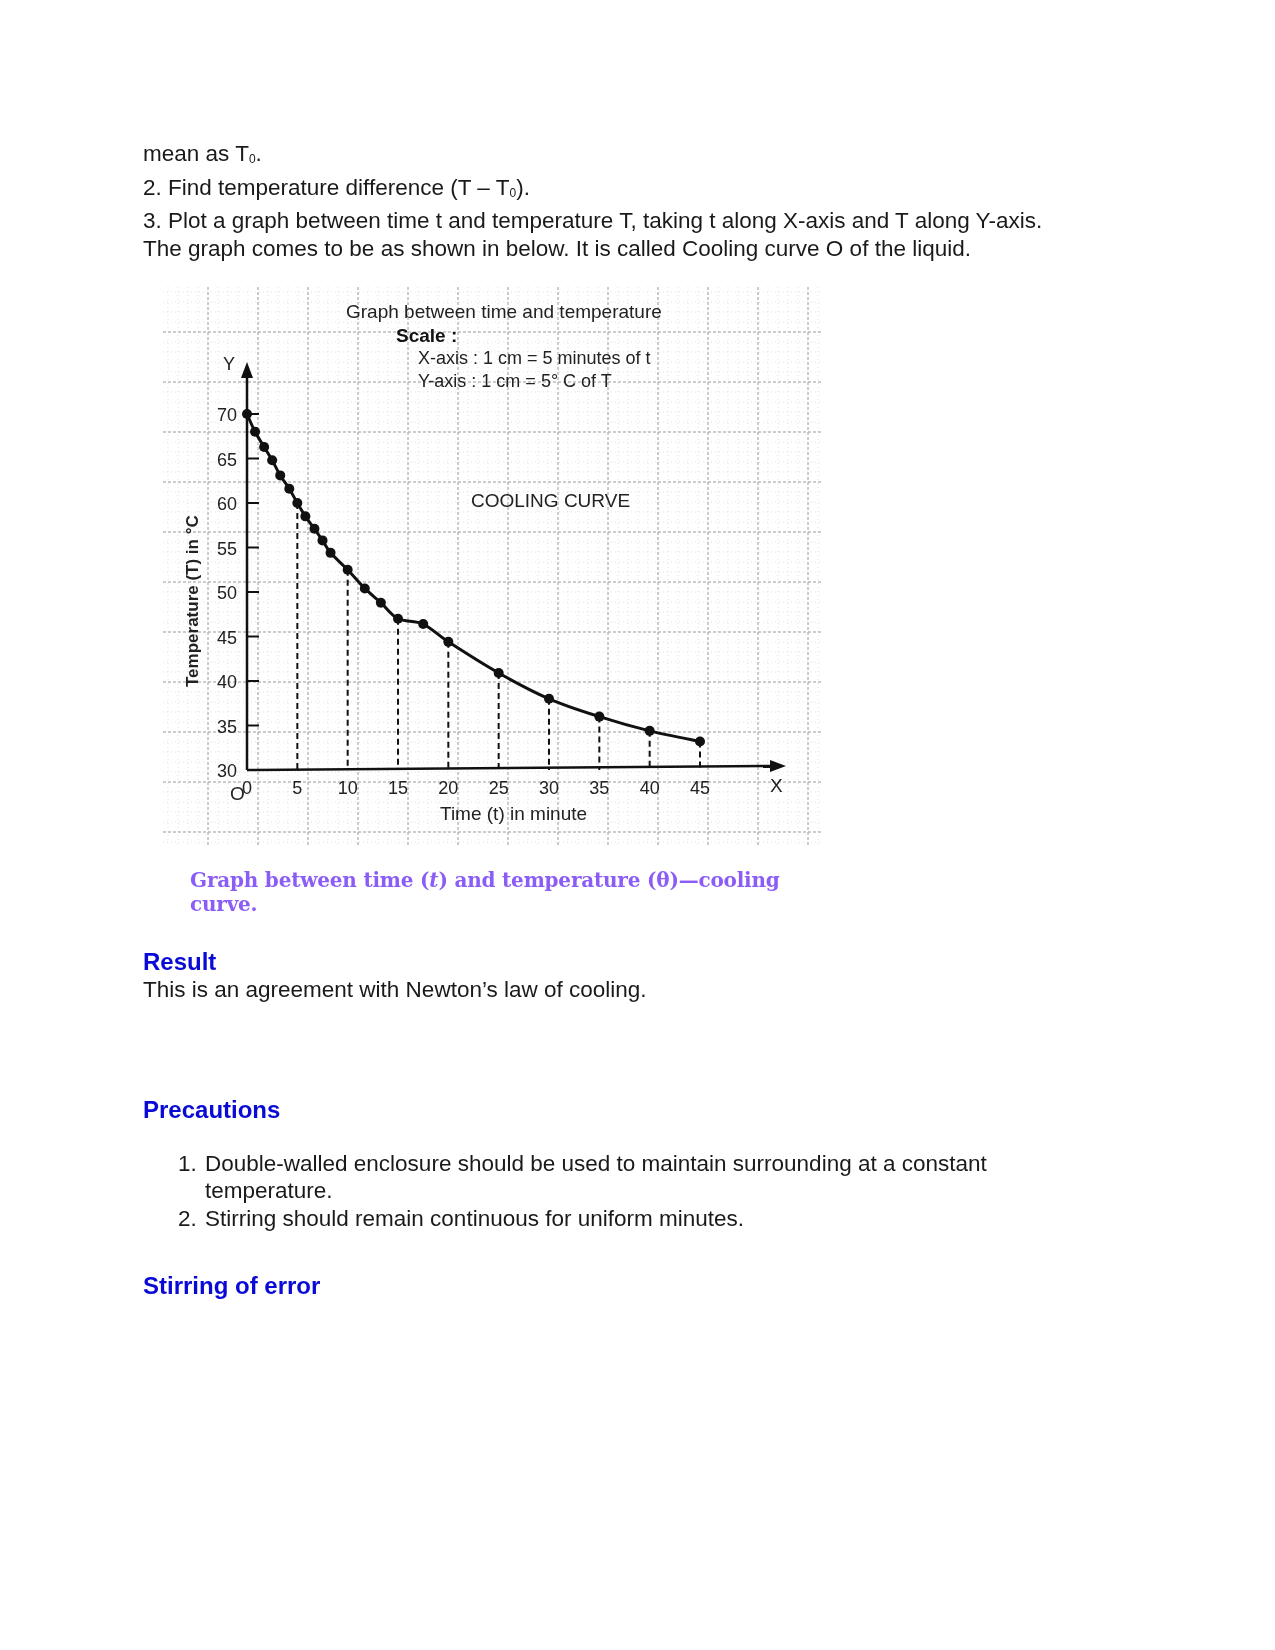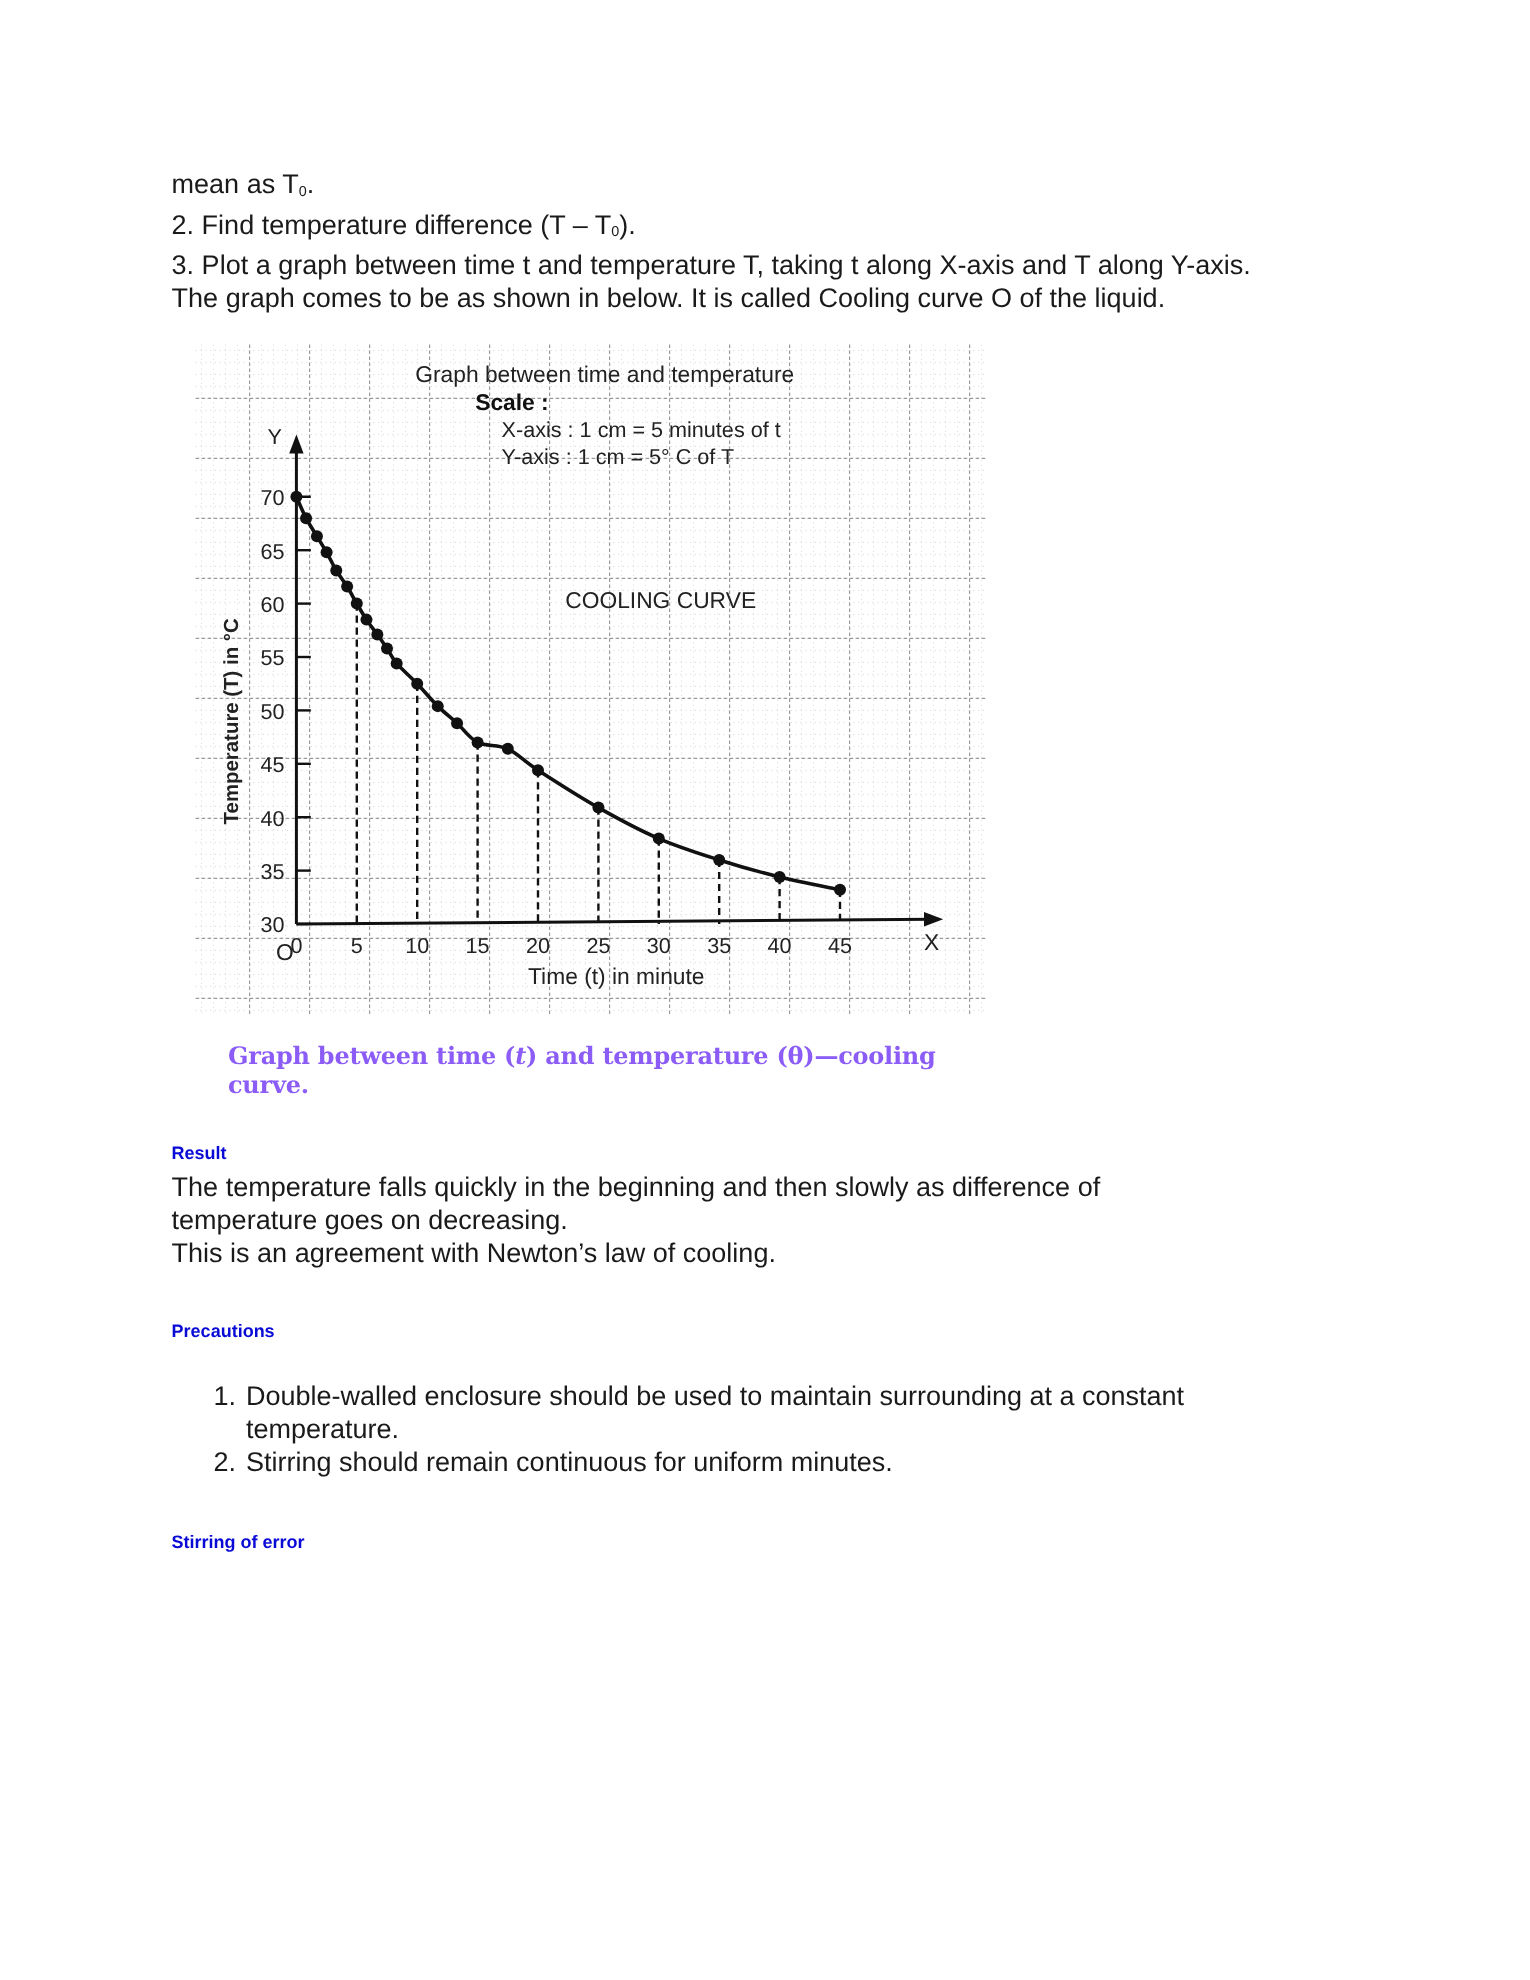--- a/index.html
+++ b/index.html
@@ -1,21 +1,21 @@
 <!DOCTYPE html>
 <html><head>
 <meta charset="utf-8">
 <style>
   html, body { margin: 0; padding: 0; background: #ffffff; }
   body { width: 1275px; height: 1650px; position: relative; overflow: hidden;
          font-family: "Liberation Sans", sans-serif; color: #1a1a1a; }
   .page { position: absolute; left: 143px; top: 140px; width: 960px; }
   .p { font-size: 22.5px; line-height: 27.5px; margin: 0; }
   .p sub { font-size: 12px; vertical-align: -2px; }
-  .heading { color: #0a0ad6; font-weight: bold; font-size: 15px; line-height: 27.5px; margin: 0; }
+  .heading { color: #0a0ad6; font-weight: bold; font-size: 24px; line-height: 27.5px; margin: 0; }
   ol.list { margin: 0; padding-left: 60px; font-size: 22.5px; line-height: 27.5px; }
   ol.list li { padding-left: 2px; }
   .figure { position: absolute; left: 158px; top: 282px; width: 680px; height: 625px; }
   .figure svg { position: absolute; left: 0; top: 0; }
   .caption { position: absolute; left: 190px; top: 868px; font-family: "DejaVu Serif", "Liberation Serif", serif;
              font-size: 20px; color: #8b5cf6; font-weight: bold; letter-spacing: -0.2px; }
   .caption i { font-weight: bold; }
 </style>
 </head>
 <body>
@@ -237,21 +237,20 @@
       <text x="65" y="88" font-size="18" font-family="Liberation Sans, sans-serif" fill="#222">Y</text>
       <text x="612" y="510" font-size="19" font-family="Liberation Sans, sans-serif" fill="#222">X</text>
       <text x="72" y="518" font-size="19" font-family="Liberation Sans, sans-serif" fill="#222">O</text>
     </g>
   </svg>
   <div class="caption" style="left: 32px; top: 586px;"><span>Graph between time (</span><i>t</i><span>) and temperature (θ)—cooling curve.</span></div>
 </div>
 
 <div class="page" style="top: 948px;">
   <p class="heading">Result</p>
-  <p class="p" style="width: 830px;">The temperature falls quickly in the beginning and then slowly as difference of temperature goes on decreasing.</p>
   <p class="p">This is an agreement with Newton’s law of cooling.</p>
 </div>
 
 <div class="page" style="top: 1096px;">
   <p class="heading">Precautions</p>
   <ol class="list" style="margin-top: 26px; width: 830px;">
     <li>Double-walled enclosure should be used to maintain surrounding at a constant temperature.</li>
     <li>Stirring should remain continuous for uniform minutes.</li>
   </ol>
 </div>

